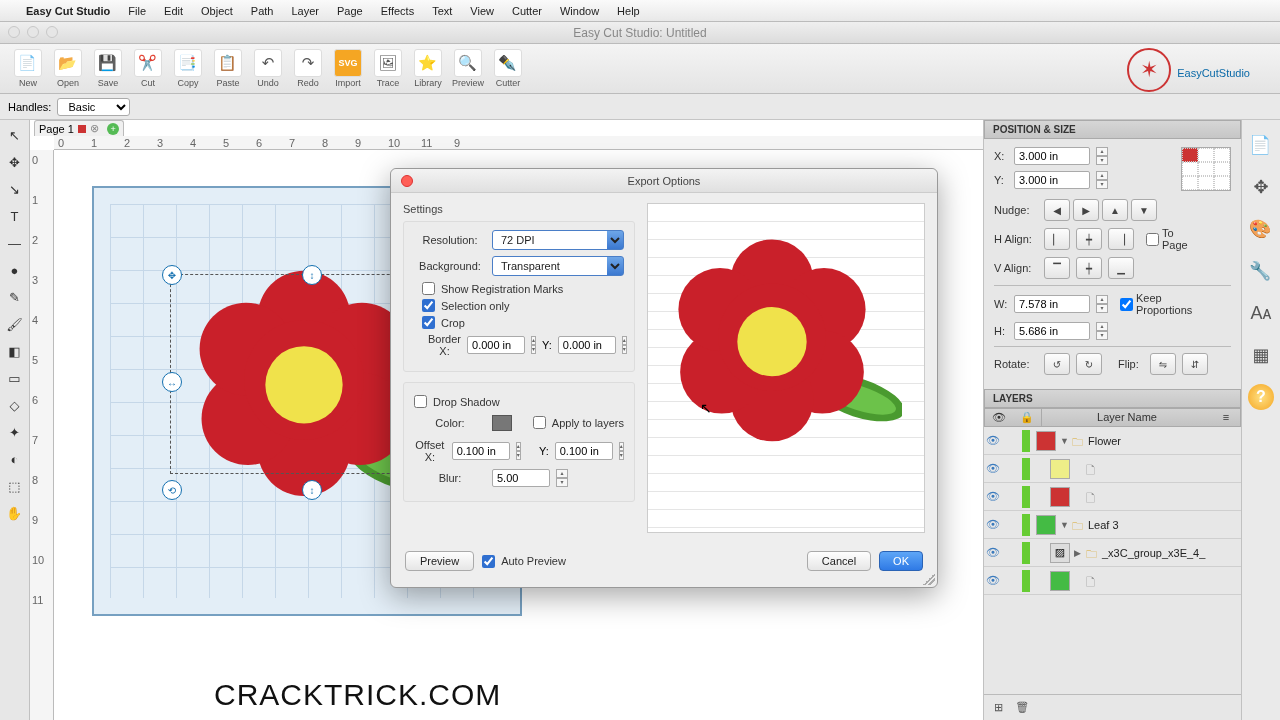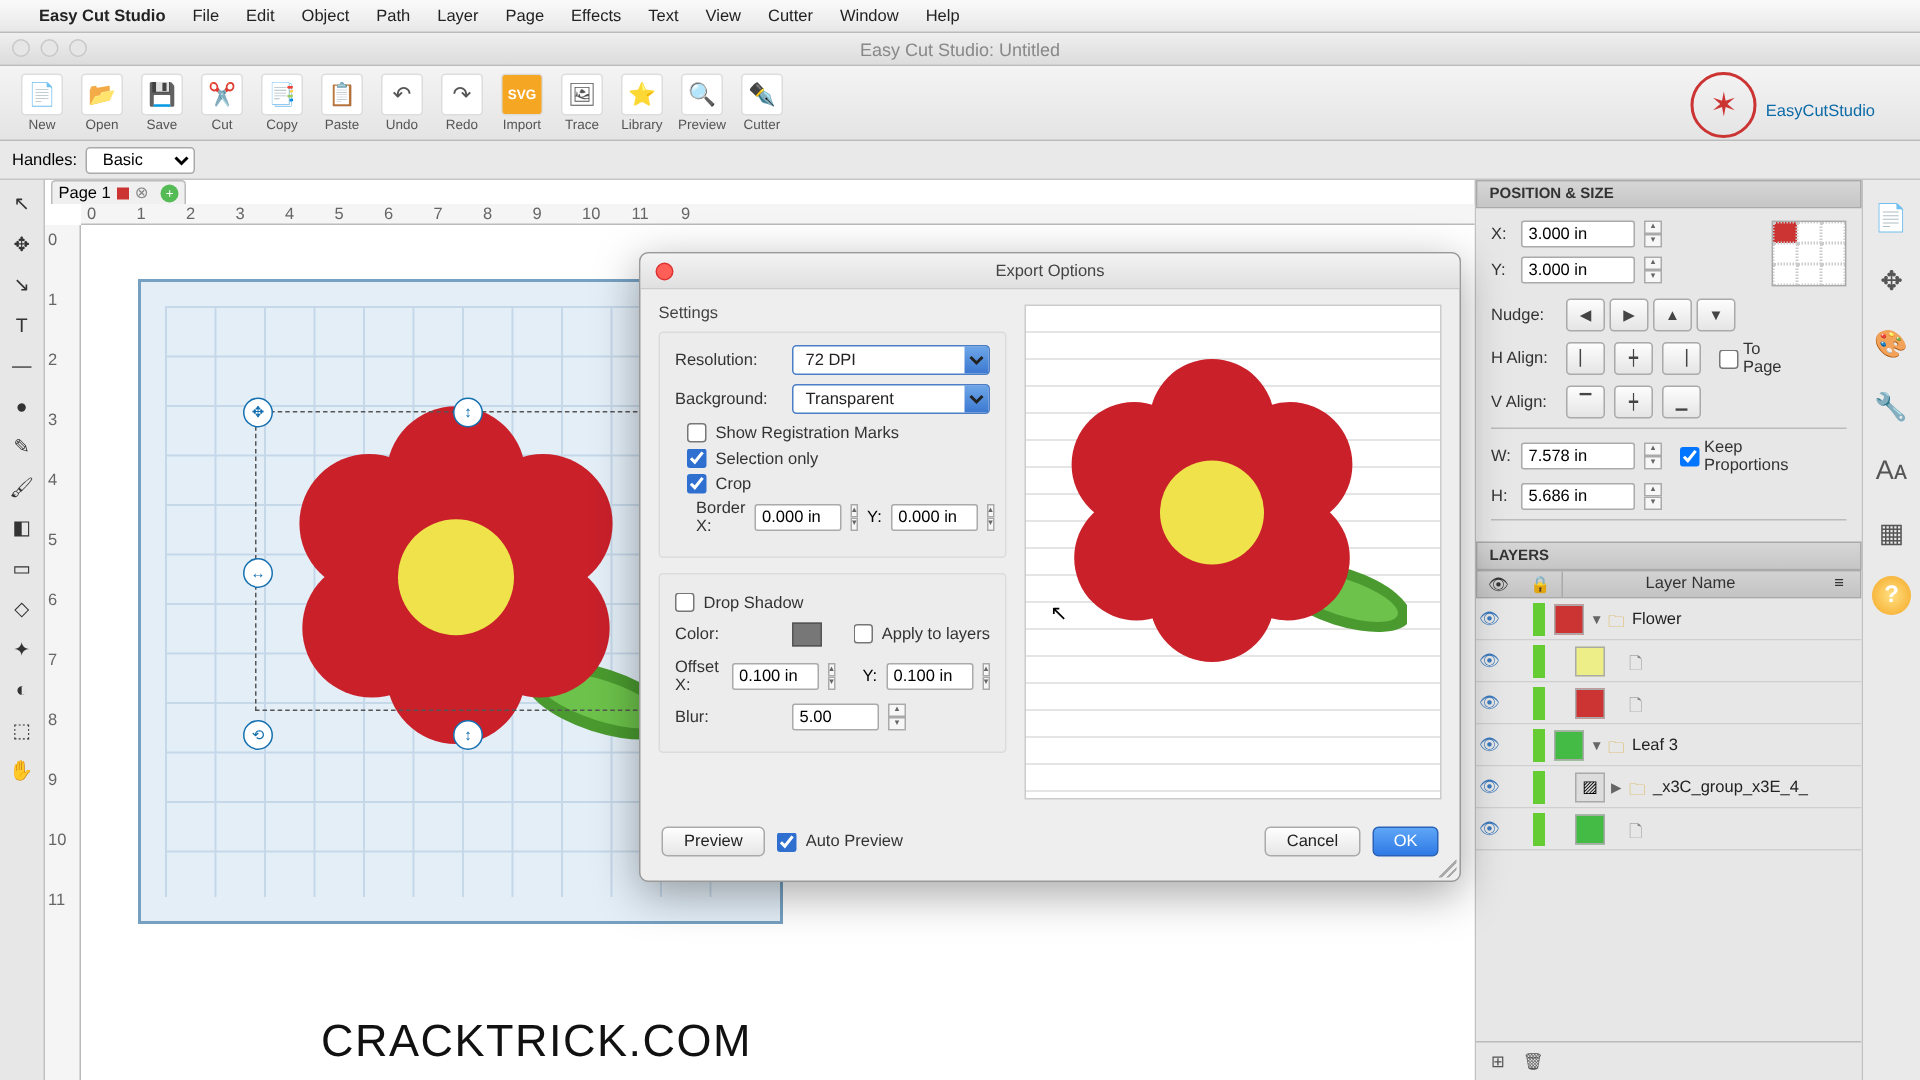--- a/index.html
+++ b/index.html
@@ -85,29 +85,29 @@
 .layrow .fold{width:14px;height:14px;color:#d7a72c;font-size:11px}
 .layrow .name{font-size:11px;color:#222;margin-left:2px}
 .layfoot{height:26px;border-top:1px solid #bbb;display:flex;align-items:center;gap:12px;padding:0 10px;color:#555}
 
 
 .rstrip{width:38px;background:#eaeaea;display:flex;flex-direction:column;align-items:center;gap:16px;padding-top:12px}
 .rstrip .ri{width:26px;height:26px;display:flex;align-items:center;justify-content:center;font-size:18px;color:#555}
 .rstrip .help{width:26px;height:26px;border-radius:50%;background:radial-gradient(#ffe082,#f5a623);color:#fff;font-weight:bold;font-size:16px}
 
 
-.dialog{position:absolute;left:426px;top:168px;width:548px;height:420px;background:#eeeeee;border:1px solid #999;border-radius:6px;box-shadow:0 8px 30px rgba(0,0,0,.35);z-index:50}
+.dialog{position:absolute;left:390px;top:168px;width:548px;height:420px;background:#eeeeee;border:1px solid #999;border-radius:6px;box-shadow:0 8px 30px rgba(0,0,0,.35);z-index:50}
 .dtitle{height:24px;background:linear-gradient(#f3f3f3,#e0e0e0);border-bottom:1px solid #ccc;border-radius:6px 6px 0 0;display:flex;align-items:center;justify-content:center;position:relative;font-size:12px;color:#444}
 .dtitle .close{position:absolute;left:10px;width:12px;height:12px;background:#ff5f57;border:1px solid #d33;border-radius:50%}
 .dbody{display:flex;padding:10px 12px;gap:12px;height:350px}
 .dleft{width:232px}
 .section{background:#ececec;border:1px solid #dcdcdc;border-radius:3px;padding:8px 10px;margin-bottom:10px}
 .secttl{font-size:11px;color:#444;margin-bottom:6px}
 .frow{display:flex;align-items:center;margin-bottom:6px;gap:6px}
-.frow .flab{width:72px;text-align:left;font-size:11px;color:#333}
+.frow .flab{width:72px;text-align:center;font-size:11px;color:#333}
 .frow select{flex:1;border:1px solid #4a7ec7;background:#fff;border-radius:3px;padding:2px 4px;font-size:11px;background-image:linear-gradient(#6ea6e8,#3b78d0);background-size:16px 100%;background-position:right;background-repeat:no-repeat;color:#222}
 .frow input[type=text]{width:58px;padding:2px 4px;border:1px solid #aaa;border-radius:2px;background:#fff;font-size:11px}
 .chk{display:flex;align-items:center;gap:6px;font-size:11px;color:#333;margin:4px 0 4px 8px}
 .chk input{accent-color:#2f6fd0}
 .colorswatch{width:20px;height:16px;background:#777;border:1px solid #555}
 .dright{flex:1;border:1px solid #ccc;background:repeating-linear-gradient(#fff 0 17px,#e5e5e5 17px 18px),repeating-linear-gradient(90deg,transparent 0 17px,#e5e5e5 17px 18px);position:relative;overflow:hidden}
 .dfoot{height:36px;display:flex;align-items:center;gap:8px;padding:0 14px}
 .btn{padding:3px 14px;border:1px solid #aaa;border-radius:4px;background:linear-gradient(#fefefe,#e6e6e6);font-size:11px;color:#222;cursor:pointer}
 .btn.primary{background:linear-gradient(#5ea6f7,#2f7ae5);border-color:#2a63b5;color:#fff;padding:3px 13px}
 .dfoot .spacer{flex:1}
@@ -368,20 +368,28 @@
       </div>
       <div class="row">
           <label>H:</label>
           <input type="text" value="5.686 in" style="">
           <div class="stepper">
             <span>▴</span>
             <span>▾</span>
           </div>
         </div>
       <div class="divider"></div>
+      <div class="row">
+          <span style="width:44px">Rotate:</span>
+        <button class="alignbtn">↺</button>
+        <button class="alignbtn">↻</button>
+        <span style="width:26px;margin-left:10px">Flip:</span>
+        <button class="alignbtn">⇋</button>
+        <button class="alignbtn">⇵</button>
+      </div>
     </div>
 
     <div class="panelhdr">LAYERS</div>
     <div class="layers">
       <div class="layhdr">
         <div class="c1">👁</div>
         <div class="c1">🔒</div>
         <div class="c2">Layer Name</div>
         <div class="c1">≡</div>
       </div>

